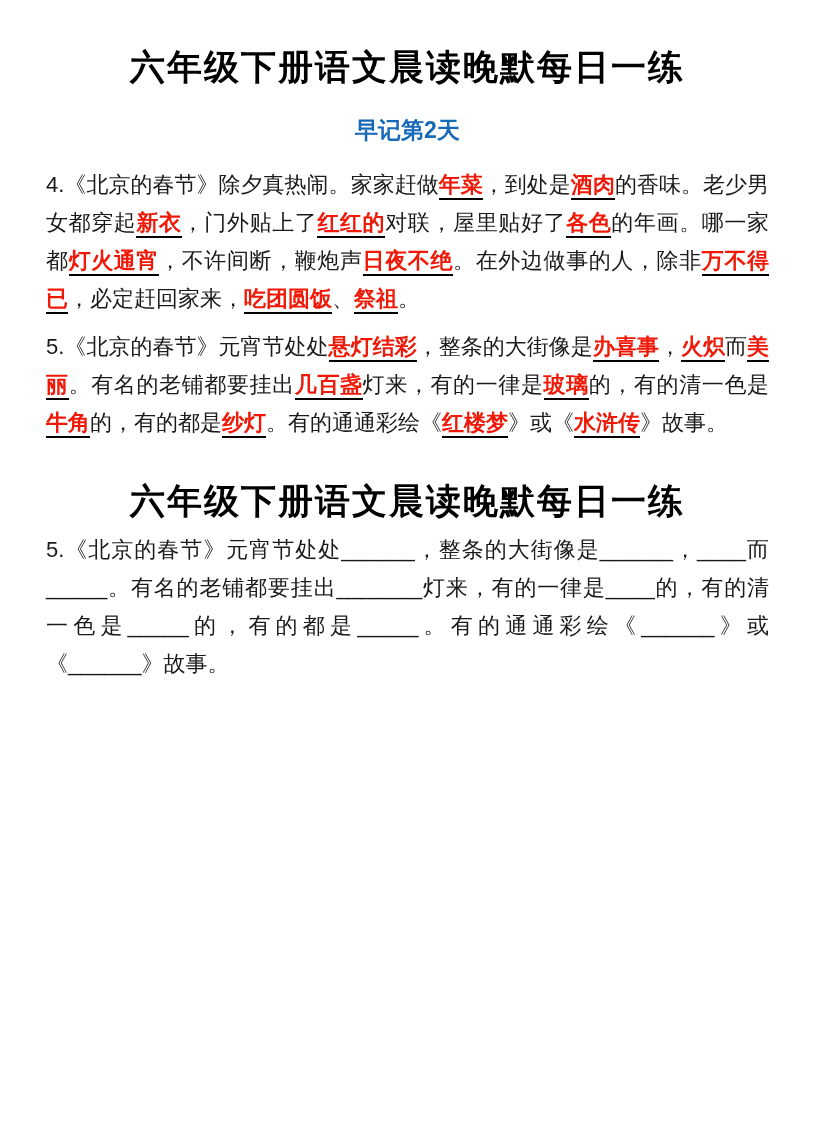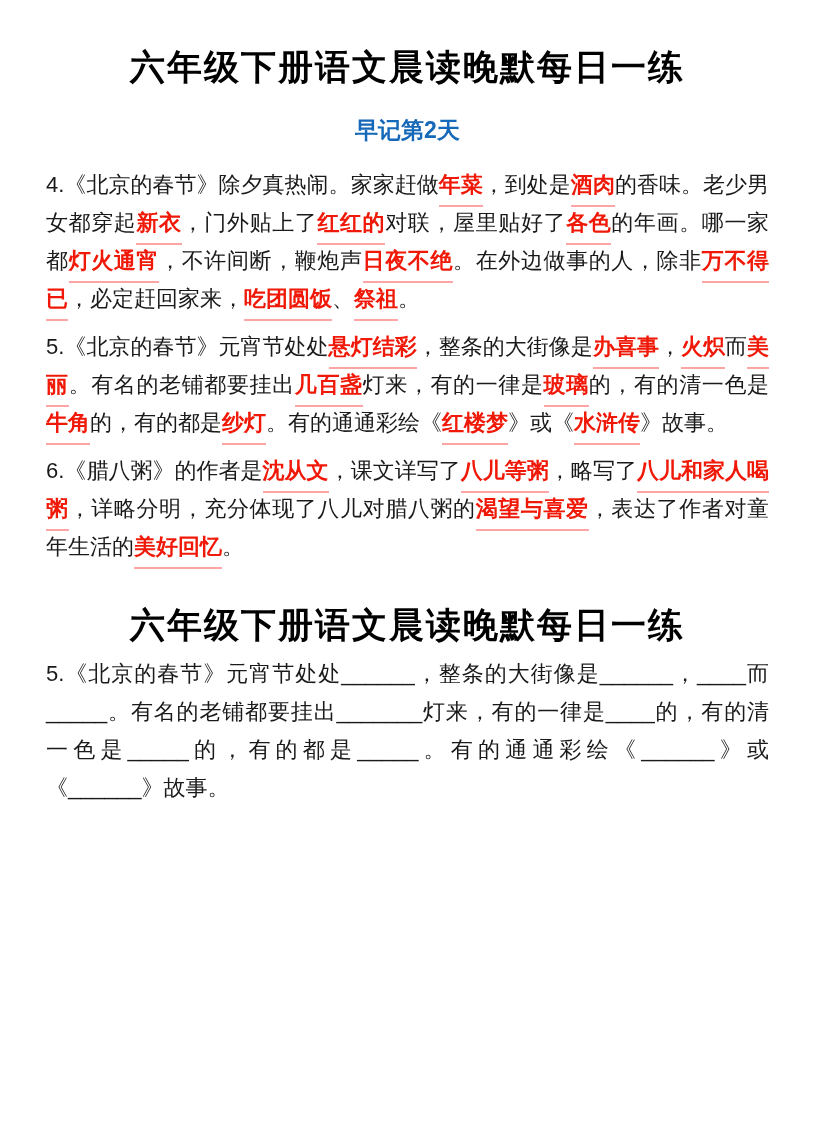--- a/index.html
+++ b/index.html
@@ -42,39 +42,38 @@
   .paragraphs p {
     margin: 0 0 10px 0;
     font-size: 22px;
     line-height: 38px;
     text-align: justify;
     color: #1a1a1a;
   }
   .seg-red {
     color: var(--highlight-red, #f01807);
     font-weight: 700;
-    border-bottom: 2px solid #fca5a5;
-    padding-bottom: 8px;
+    border-bottom: 2px solid #000000;
+    padding-bottom: 1px;
   }
   .section-evening .section-title {
     padding-top: 26px;
   }
 </style>
 </head>
 <body>
 
 <div class="page">
 
   <section class="section-morning">
     <h1 class="section-title">六年级下册语文晨读晚默每日一练</h1>
     <h2 class="section-subtitle">早记第2天</h2>
     <div class="paragraphs">
         <p><span>4.《北京的春节》除夕真热闹。家家赶做</span><span class="seg-red">年菜</span><span>，到处是</span><span class="seg-red">酒肉</span><span>的香味。老少男女都穿起</span><span class="seg-red">新衣</span><span>，门外贴上了</span><span class="seg-red">红红的</span><span>对联，屋里贴好了</span><span class="seg-red">各色</span><span>的年画。哪一家都</span><span class="seg-red">灯火通宵</span><span>，不许间断，鞭炮声</span><span class="seg-red">日夜不绝</span><span>。在外边做事的人，除非</span><span class="seg-red">万不得已</span><span>，必定赶回家来，</span><span class="seg-red">吃团圆饭</span><span>、</span><span class="seg-red">祭祖</span><span>。</span></p>
         <p><span>5.《北京的春节》元宵节处处</span><span class="seg-red">悬灯结彩</span><span>，整条的大街像是</span><span class="seg-red">办喜事</span><span>，</span><span class="seg-red">火炽</span><span>而</span><span class="seg-red">美丽</span><span>。有名的老铺都要挂出</span><span class="seg-red">几百盏</span><span>灯来，有的一律是</span><span class="seg-red">玻璃</span><span>的，有的清一色是</span><span class="seg-red">牛角</span><span>的，有的都是</span><span class="seg-red">纱灯</span><span>。有的通通彩绘《</span><span class="seg-red">红楼梦</span><span>》或《</span><span class="seg-red">水浒传</span><span>》故事。</span></p>
-        <p><span>6.《腊八粥》的作者是</span><span class="seg-red">沈从文</span><span>，课文详写了</span><span class="seg-red">八儿等粥</span><span>，略写了</span><span class="seg-red">八儿和家人喝粥</span><span>，详略分明，充分体现了八儿对腊八粥的</span><span class="seg-red">渴望与喜爱</span><span>，表达了作者对童年生活的</span><span class="seg-red">美好回忆</span><span>。</span></p>
       </div>
   </section>
 
   <section class="section-evening">
     <h1 class="section-title">六年级下册语文晨读晚默每日一练</h1>
     <div class="paragraphs">
         <p><span>5.《北京的春节》元宵节处处______，整条的大街像是______，____而_____。有名的老铺都要挂出_______灯来，有的一律是____的，有的清一色是_____的，有的都是_____。有的通通彩绘《______》或《______》故事。</span></p>
       </div>
   </section>
 

